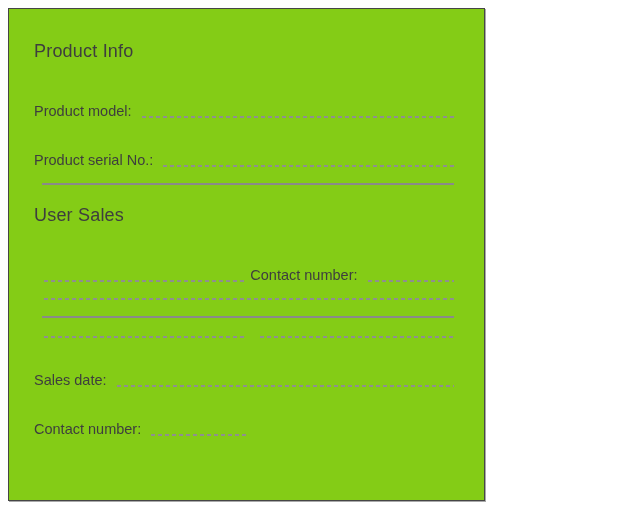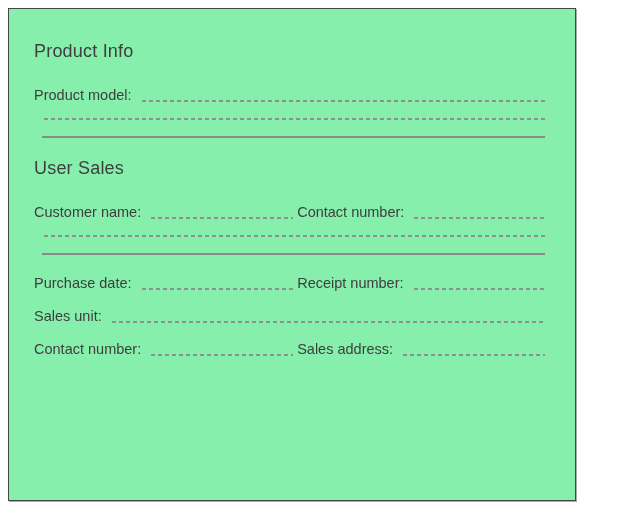--- a/index.html
+++ b/index.html
@@ -6,24 +6,24 @@
   html,body{
     width:617px; height:513px;
     background:#ffffff;
     font-family:"Liberation Sans","DejaVu Sans",sans-serif;
     color:#3e3e3e;
     overflow:hidden;
   }
   .card{
     position:absolute;
     left:8px; top:8px;
-    width:568px; height:493px;
+    width:477px; height:493px;
     border:1px solid #464646;
     box-shadow:1px 1px 0 #a9a9a9;
-    background:#86efac;
+    background:#84cc16;
     padding:30px 30px 0 25px;
   }
   .section-title{
     font-size:18px;
     font-weight:400;
     color:#3e3e3e;
     letter-spacing:0.2px;
     line-height:24px;
     margin:0 0 22px 0;
   }
@@ -37,20 +37,21 @@
     min-width:0;
   }
   .field.full{ flex:1; }
   .field.col-a{ width:51.5%; padding-right:4px; }
   .field.col-b{ width:48.5%; }
   .label{
     font-size:14.5px;
     line-height:20px;
     white-space:nowrap;
     color:#3e3e3e;
+    margin-top:16px;
   }
   .blank{
     flex:1;
     height:2px;
     margin:0 0 3px 10px;
     background:repeating-linear-gradient(90deg,#8f8f8f 0 4px,transparent 4px 7px);
   }
   .divider{
     height:2px;
     background:#8a8a8a;
@@ -66,70 +67,64 @@
 
   <div class="row">
     <div class="field full">
       <span class="label">Product model:</span>
       <span class="blank"></span>
     </div>
   </div>
 
   <div class="row">
     <div class="field full">
+      <span class="label">Product serial No.:</span>
       <span class="blank"></span>
     </div>
   </div>
 
   <div class="divider"></div>
 
   <h2 class="section-title">User Sales</h2>
 
   <div class="row">
     <div class="field col-a">
-      <span class="label">Customer name:</span>
       <span class="blank"></span>
     </div>
     <div class="field col-b">
       <span class="label">Contact number:</span>
       <span class="blank"></span>
     </div>
   </div>
 
   <div class="row">
     <div class="field full">
       <span class="blank"></span>
     </div>
   </div>
 
   <div class="divider"></div>
 
 
   <div class="row">
     <div class="field col-a">
-      <span class="label">Purchase date:</span>
       <span class="blank"></span>
     </div>
     <div class="field col-b">
-      <span class="label">Receipt number:</span>
       <span class="blank"></span>
     </div>
   </div>
 
   <div class="row">
     <div class="field full">
-      <span class="label">Sales unit:</span>
+      <span class="label">Sales date:</span>
       <span class="blank"></span>
     </div>
   </div>
 
   <div class="row">
     <div class="field col-a">
       <span class="label">Contact number:</span>
       <span class="blank"></span>
     </div>
-    <div class="field col-b">
-      <span class="label">Sales address:</span>
-      <span class="blank"></span>
-    </div>
   </div>
 
 </div>
 
 </body></html>

